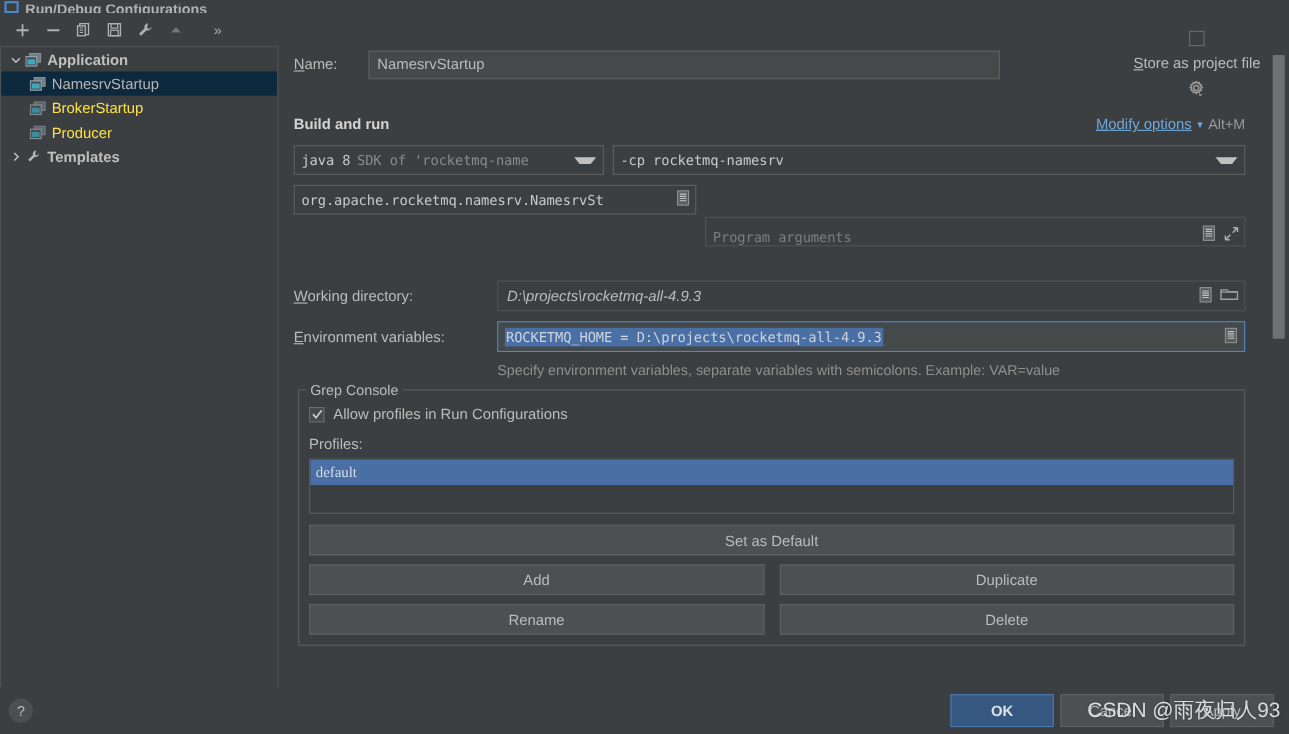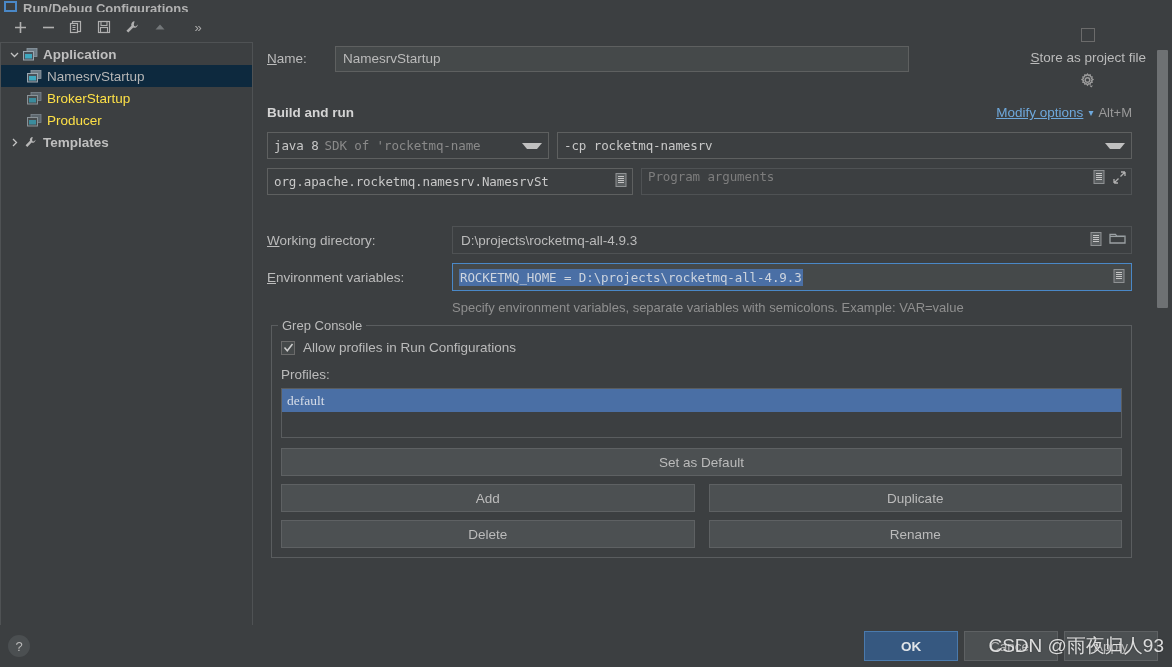--- a/index.html
+++ b/index.html
@@ -263,41 +263,43 @@
     color: #c8c8c8;
     overflow: hidden;
   }
   .mainclass-txt { white-space: nowrap; overflow: hidden; flex:1 1 auto;}
   .progargs-field {
     flex: 1 1 auto;
     background: #3c3f41;
     border: 1px solid #4f5254;
     height: 27px;
     box-sizing: border-box;
-    display: flex; align-items: flex-start;
+    display: flex; align-items: flex-end;
     padding: 0 4px 0 6px;
     color: #7d7d7d;
     min-width: 0;
+    margin-top: 29px;
   }
   .fldicons { margin-left: auto; display: flex; align-items: center; gap: 6px; flex: 0 0 auto;}
 
   
   .lrow { display:flex; align-items:center; margin-bottom: 9px; padding-right: 24px;}
   .lrow .lbl-w { width: 185px; flex: 0 0 185px; }
   .wd-field {
     flex: 1 1 auto;
     background: #3c3f41;
     border: 1px solid #4f5254;
     height: 28px;
     box-sizing: border-box;
     display: flex; align-items: center;
     padding: 0 5px 0 8px;
     color: #bbbbbb;
     font-size: 13.5px;
     min-width: 0;
+    font-style: italic;
   }
   .env-field {
     flex: 1 1 auto;
     background: #45494a;
     border: 1px solid #4a88c7;
     height: 28px;
     box-sizing: border-box;
     display: flex; align-items: center;
     padding: 0 5px 0 6px;
     min-width: 0;
@@ -683,22 +685,22 @@
             </div>
           </div>
 
           <div class="btns">
             <div class="btn">Set as Default</div>
             <div class="btn-row2">
               <div class="btn">Add</div>
               <div class="btn">Duplicate</div>
             </div>
             <div class="btn-row2">
+              <div class="btn">Rename</div>
               <div class="btn">Delete</div>
-              <div class="btn">Rename</div>
             </div>
           </div>
         </div>
 
       </div>
 
       <div class="vscroll">
         <div class="vthumb"></div>
       </div>
     </div>

